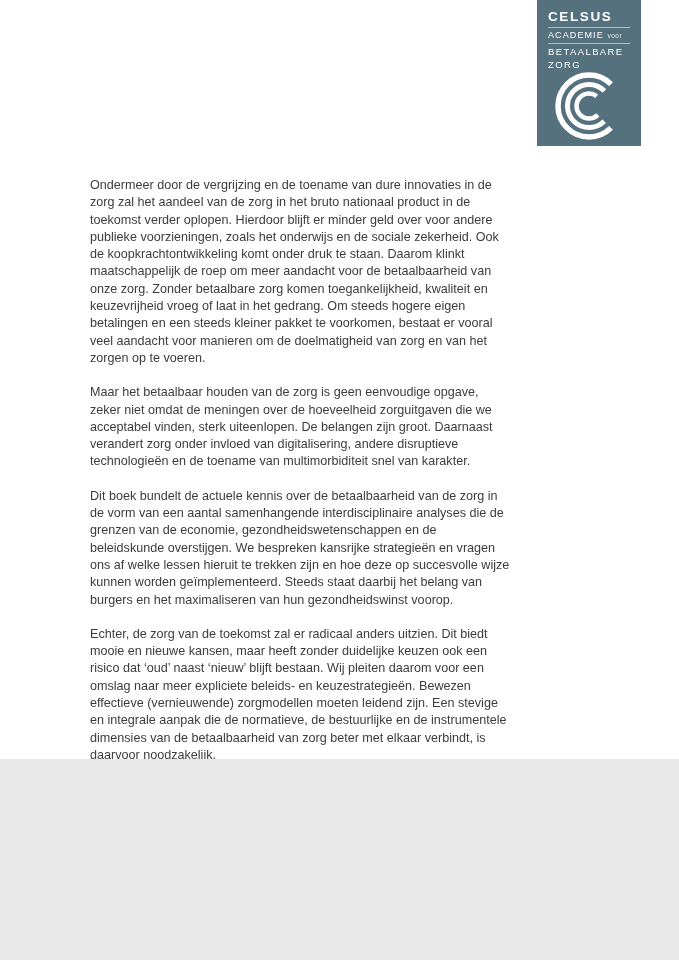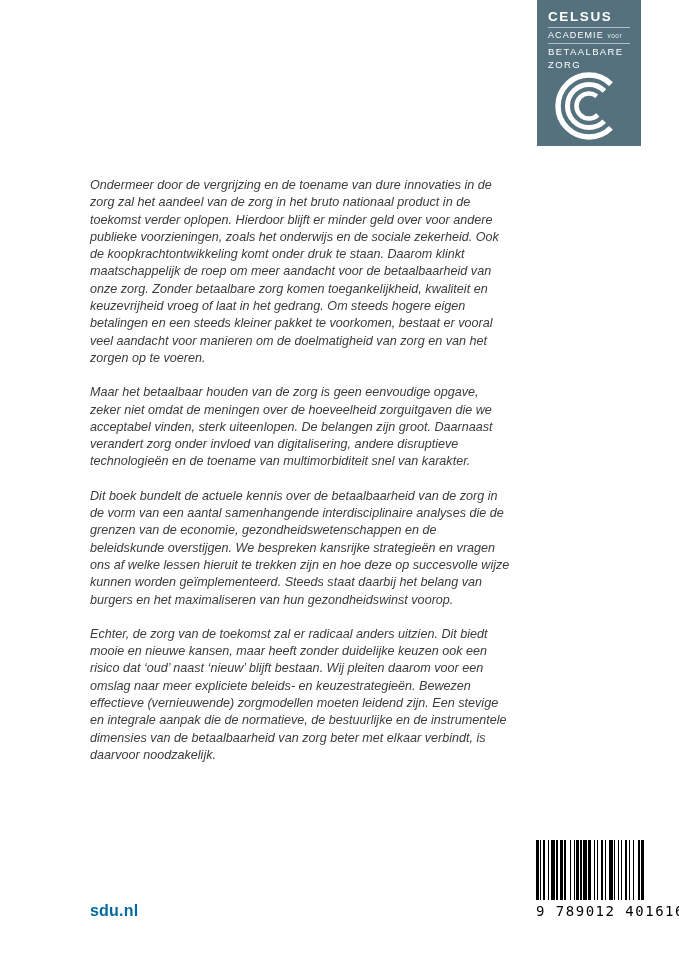--- a/index.html
+++ b/index.html
@@ -1,19 +1,19 @@
 <!DOCTYPE html>
 <html style="--accent-teal: #0d91a4; --logo-bg: #54717d; --body-text: #3c3c3b; --barcode: #000000;"><head>
 <meta charset="utf-8">
 <style>
   * { margin:0; padding:0; box-sizing:border-box; }
   html,body { background:#e8e8e8; }
   body { font-family:"Liberation Sans", sans-serif; }
   .page {
-    position:relative; width:679px; height:960px; margin:0 auto;
+    position:relative; width:679px; height:759px; margin:0 auto;
     background:#ffffff; overflow:hidden;
   }
 
   
   .logo-box {
     position:absolute; left:537px; top:0; width:104px; height:146px;
     background:var(--logo-bg,#54717d); color:#ffffff;
     padding:9px 8px 0 11px;
   }
   .logo-celsus { font-size:13.5px; font-weight:bold; letter-spacing:1.6px; }
@@ -28,21 +28,21 @@
     position:absolute; left:90px; top:122px;
     font-family:"Liberation Serif", serif; font-weight:normal;
     font-size:24px; color:var(--accent-teal,#0d91a4); letter-spacing:.2px;
   }
 
   
   .body-text {
     position:absolute; left:90px; top:177px; width:421px;
     font-size:12.6px; line-height:17.3px; color:var(--body-text,#3c3c3b);
   }
-  .body-text p { margin-bottom:17px;font-style:italic; }
+  .body-text p { margin-bottom:17px; }
 
   
   .publisher {
     position:absolute; left:90px; top:902px;
     font-size:16px; font-weight:bold; color:#0369a1; letter-spacing:.2px;
   }
   .barcode { position:absolute; left:536px; top:840px; width:114px; }
   .barcode-bars { display:flex; height:60px; align-items:stretch; }
   .barcode-bars .bar { background:var(--barcode,#000); height:100%; flex:0 0 auto; }
   .barcode-bars .space { background:transparent; height:100%; flex:0 0 auto; }

